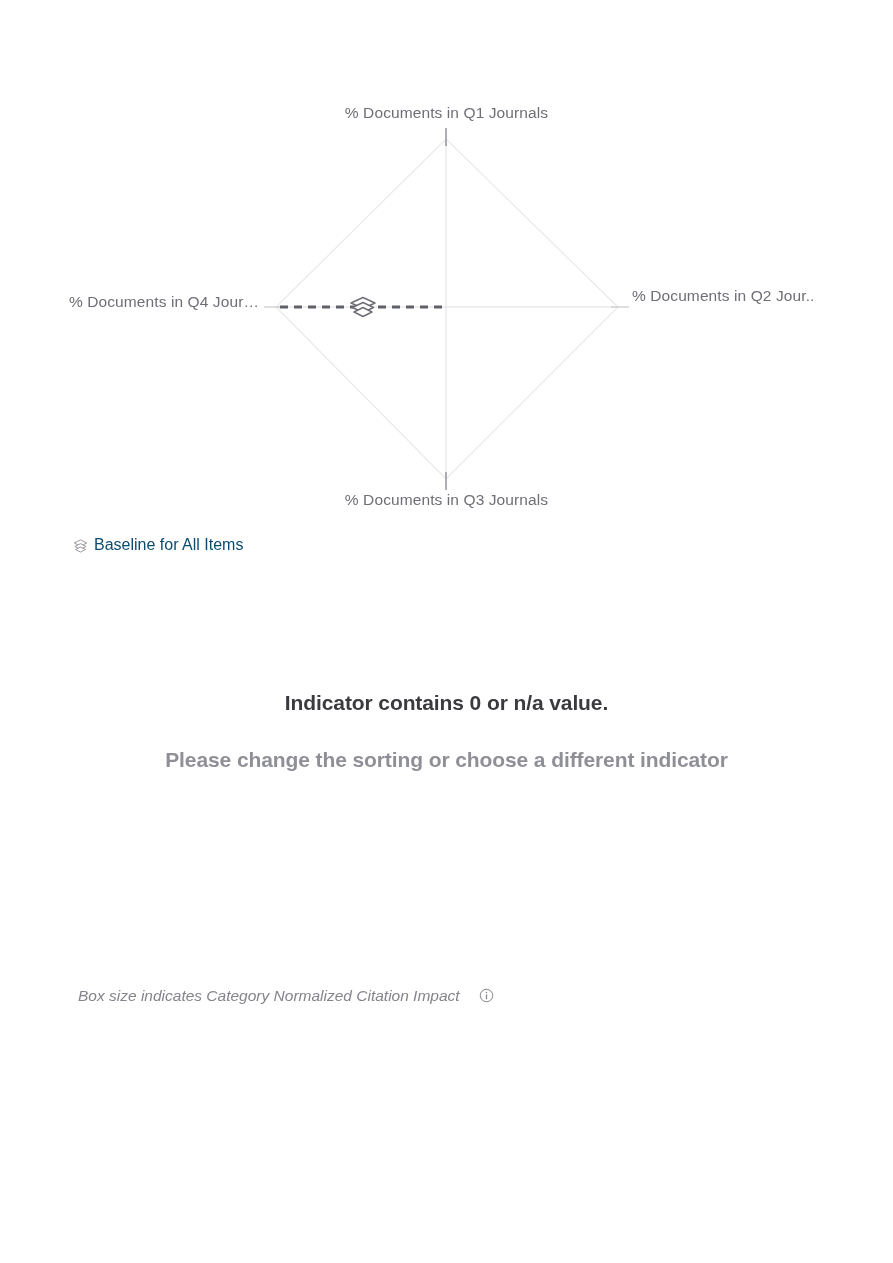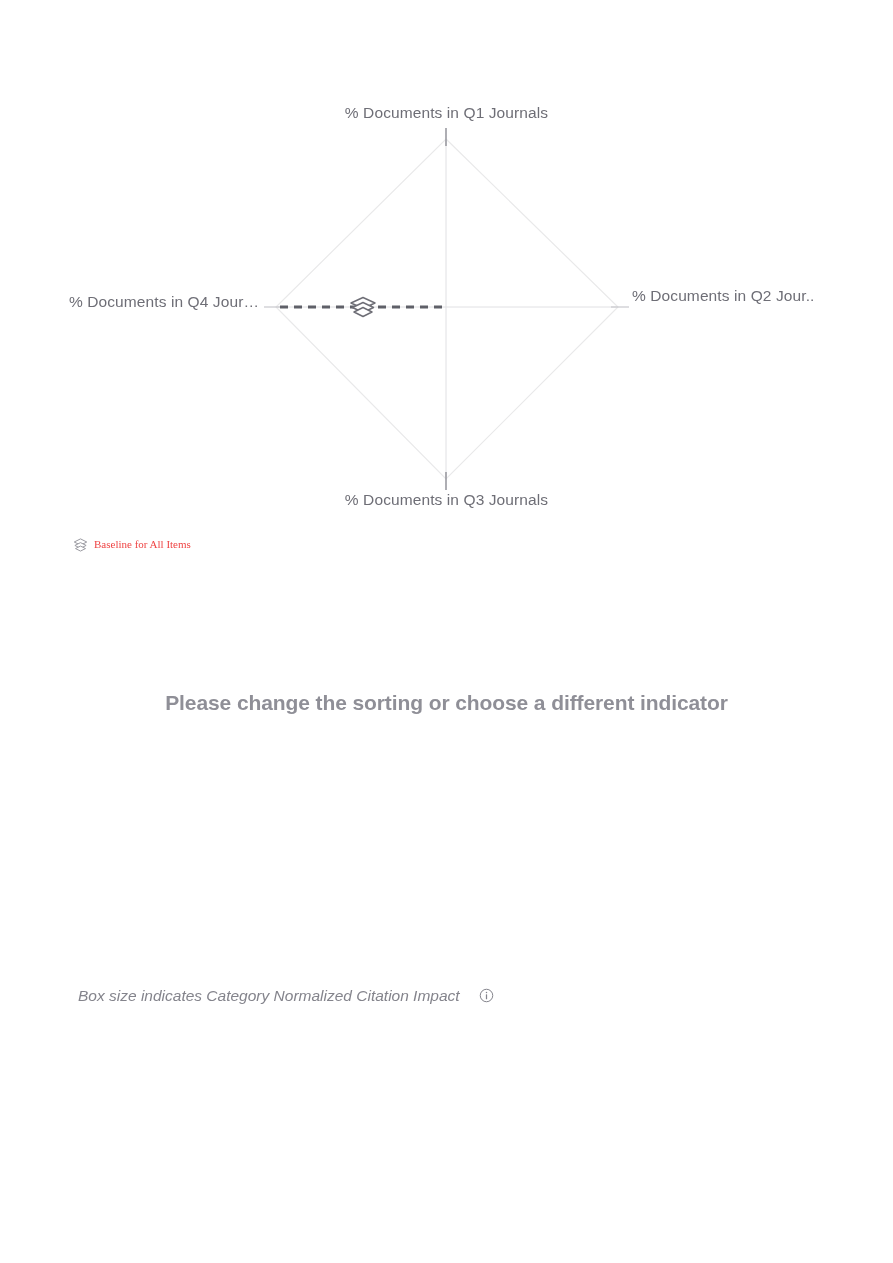--- a/index.html
+++ b/index.html
@@ -75,25 +75,24 @@
     align-items: center;
     gap: 6px;
   }
   .legend-icon {
     width: 15px;
     height: 15px;
     display: block;
     flex: 0 0 auto;
   }
   .legend-text {
-    font-size: 11px;
-    color: #ef4444;
+    font-size: 16px;
+    color: #0c4a6e;
     line-height: 1;
     white-space: nowrap;
-    font-family: Liberation Serif, serif;
   }
 
   
   .empty-message {
     position: absolute;
     left: 0;
     top: 688px;
     width: 893px;
     text-align: center;
   }
@@ -105,20 +104,21 @@
     line-height: 30px;
     letter-spacing: -0.1px;
   }
   .empty-message .line2 {
     display: block;
     font-size: 21px;
     font-weight: 700;
     color: #8f8f97;
     line-height: 30px;
     letter-spacing: -0.1px;
+    margin-top: 27px;
   }
 
   
   .footnote {
     position: absolute;
     left: 78px;
     top: 988px;
     display: flex;
     align-items: center;
     gap: 19px;
@@ -176,20 +176,21 @@
 <div class="legend">
   <svg class="legend-icon" viewBox="0 0 24 24">
     <polygon points="12,3 22,8 12,13 2,8" fill="#ffffff" stroke="#9b9ba2" stroke-width="1.6" stroke-linejoin="round"></polygon>
     <polygon points="12,9 21,13.5 12,18 3,13.5" fill="#ffffff" stroke="#9b9ba2" stroke-width="1.6" stroke-linejoin="round"></polygon>
     <polygon points="12,14.5 20,18.5 12,22.5 4,18.5" fill="#ffffff" stroke="#9b9ba2" stroke-width="1.6" stroke-linejoin="round"></polygon>
   </svg>
   <span class="legend-text">Baseline for All Items</span>
 </div>
 
 <div class="empty-message">
+  <span class="line1">Indicator contains 0 or n/a value.</span>
   <span class="line2">Please change the sorting or choose a different indicator</span>
 </div>
 
 <div class="footnote">
   <span class="footnote-text">Box size indicates Category Normalized Citation Impact</span>
   <svg class="info-icon" viewBox="0 0 24 24">
     <circle cx="12" cy="12" r="10" fill="none" stroke="#84848c" stroke-width="1.6"></circle>
     <circle cx="12" cy="7" r="1.2" fill="#84848c"></circle>
     <rect x="11" y="10" width="2" height="8" rx="0.6" fill="#84848c"></rect>
   </svg>

